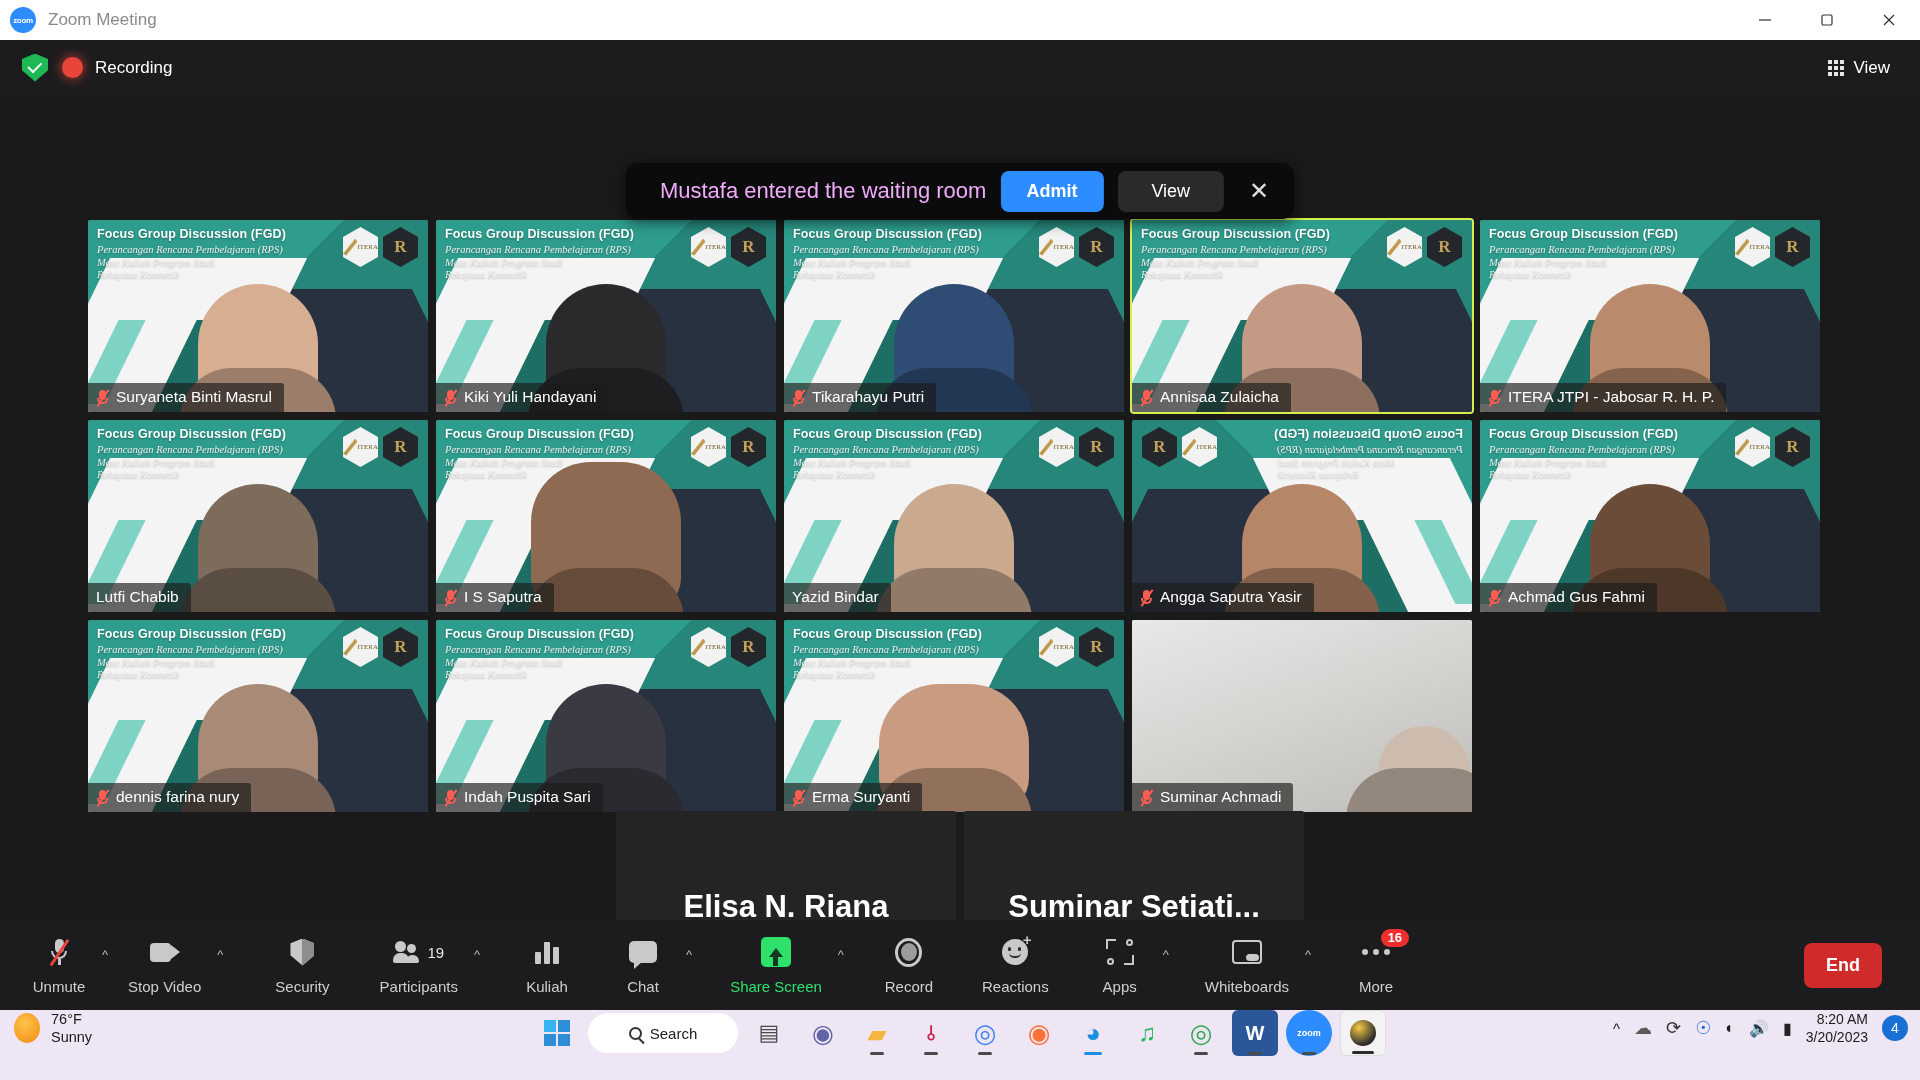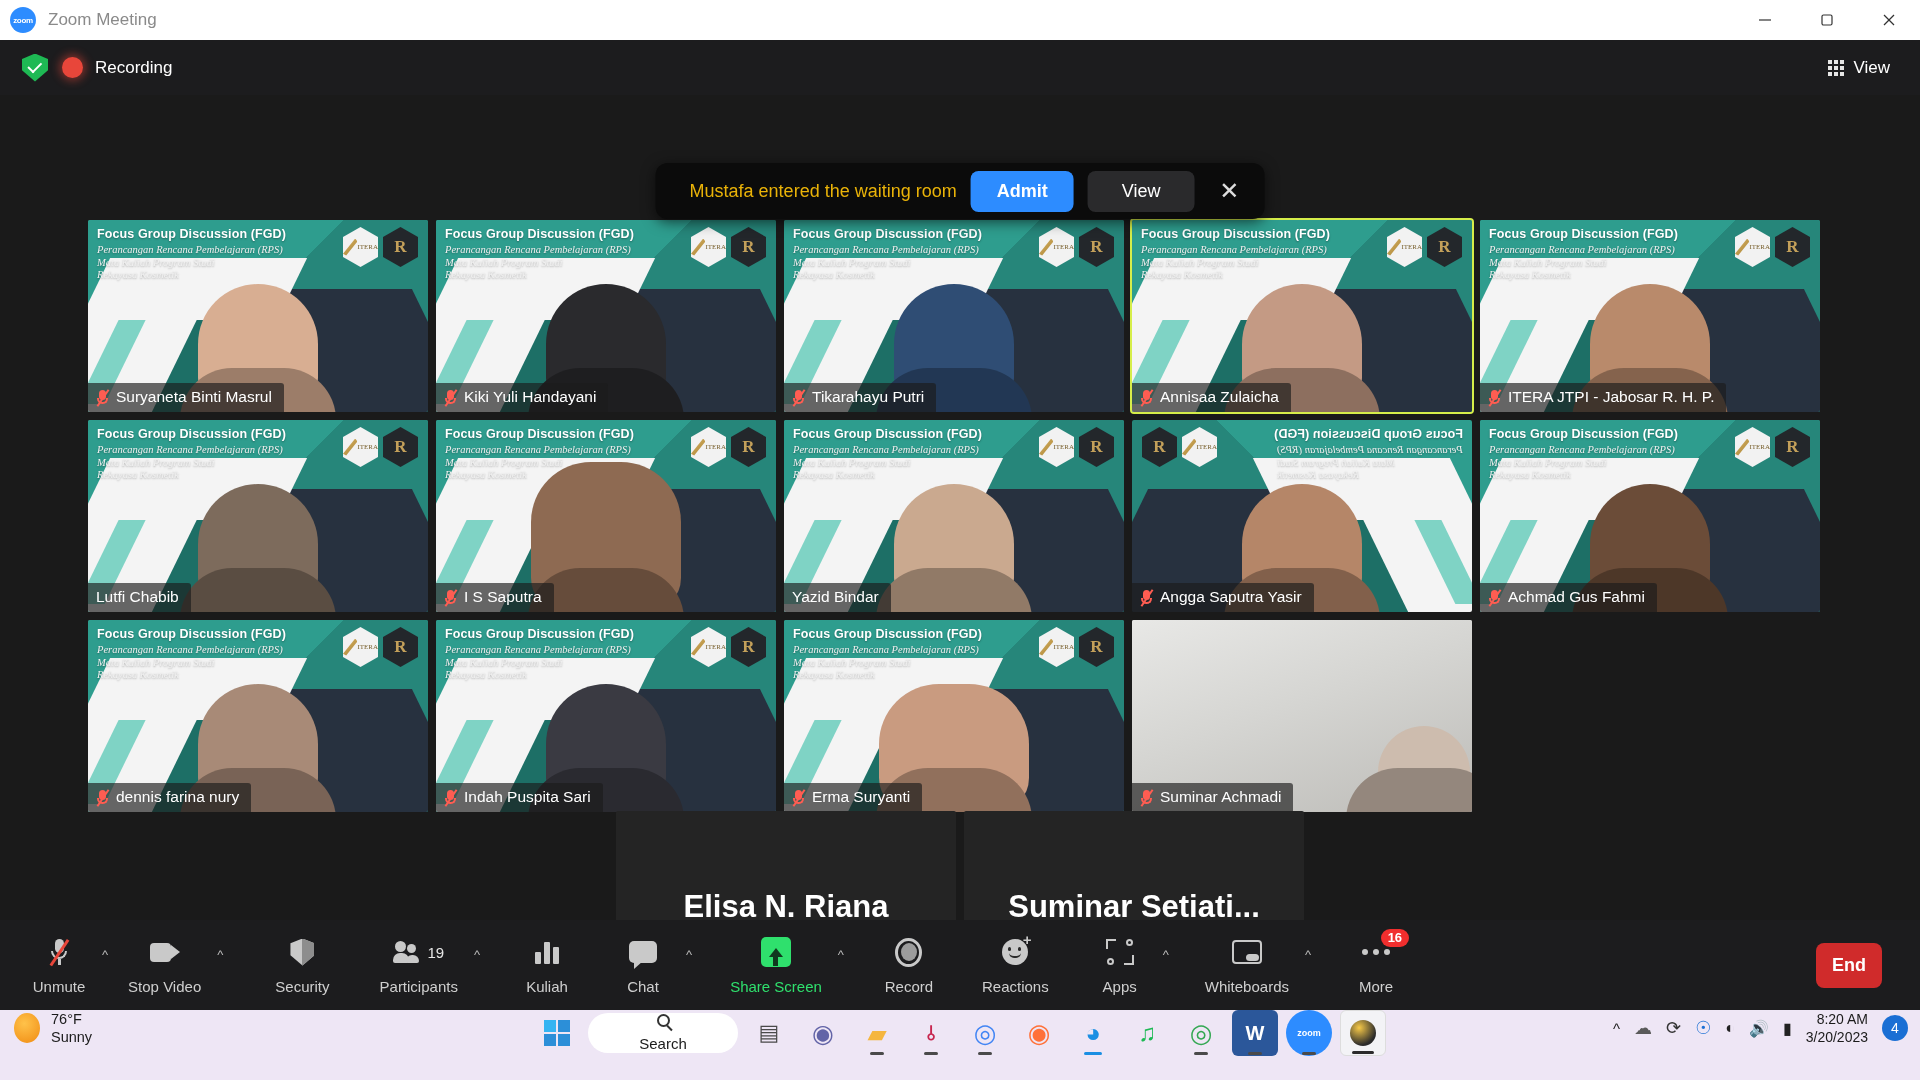--- a/index.html
+++ b/index.html
@@ -55,21 +55,21 @@
     grid-template-rows: repeat(3,4px); gap: 2px; }
   .grid-ico i { background: #e6e6e6; display:block; width:4px; height:4px; }
 
   
   .wr-banner {
     position: absolute; left: 50%; transform: translateX(-50%); top: 68px;
     background: #0b0b0b; border-radius: 12px; height: 56px; display: flex;
     align-items: center; padding: 0 14px 0 34px; gap: 14px; z-index: 40;
     box-shadow: 0 3px 14px rgba(0,0,0,.6);
   }
-  .wr-text { color: #eab308; font-size: 18px; white-space: nowrap; }
+  .wr-text { color: #f0abfc; font-size: 22px; white-space: nowrap; }
   .wr-admit {
     background: #2d8cff; color: #fff; border: none; border-radius: 8px;
     font-size: 18px; font-weight: bold; padding: 10px 26px;
     font-family: "Liberation Sans", sans-serif; cursor: pointer;
   }
   .wr-view {
     background: #2a2a2c; color: #fff; border: none; border-radius: 8px;
     font-size: 18px; padding: 10px 34px; cursor: pointer;
     font-family: "Liberation Sans", sans-serif;
   }
@@ -202,21 +202,21 @@
   .ctrl.green .lbl { color: #2fe06d; }
   .ctrl .ico { height: 34px; display: flex; align-items: center; }
   .ctrl-group { display: flex; align-items: center; }
   .caret {
     color: #b9b9b9; font-size: 13px; margin-left: 2px; margin-right: 6px;
     margin-bottom: 22px; cursor: pointer; padding: 4px;
   }
   .sp { flex: 1; }
   .end-btn {
     background: #d02b2b; color: #fff; border: none; border-radius: 8px;
-    font-size: 18px; font-weight: bold; padding: 12px 16px;
+    font-size: 18px; font-weight: bold; padding: 12px 22px;
     font-family: "Liberation Sans", sans-serif; cursor: pointer;
     margin-right: 16px;
     margin-left: 36px;
   }
   .badge {
     position: absolute; top: -2px; right: 4px; background: #f02e2e;
     color: #fff; font-size: 13px; font-weight: bold; border-radius: 9px;
     padding: 1px 7px; line-height: 16px;
   }
   .pcount { color:#e6e6e6; font-size:15px; margin-left:4px; }
@@ -303,21 +303,21 @@
   .tb-center { position:absolute; left:50%; transform:translateX(-50%);
     display:flex; align-items:center; gap:8px; }
   .tb-ico { width:46px;height:46px;border-radius:6px; display:flex;
     align-items:center; justify-content:center; position:relative; cursor:pointer; }
   .winlogo { display:grid; grid-template-columns:repeat(2,12px);
     grid-template-rows:repeat(2,12px); gap:2.5px; }
   .winlogo i { display:block; background:#2c8fd8; }
   .winlogo i:nth-child(1){ background:#35b4f2; }
   .search-pill { background:#fff; border-radius:22px; height:40px; width:150px;
     display:flex; align-items:center; justify-content:center; gap:8px;
-    font-size:15px; color:#1b1b1b; cursor:pointer;flex-direction:column; }
+    font-size:15px; color:#1b1b1b; cursor:pointer; }
   .mag { width:13px;height:13px;border:2px solid #333;border-radius:50%;
     position:relative; }
   .mag::after { content:""; position:absolute; right:-5px; bottom:-4px;
     width:7px;height:2px;background:#333; transform:rotate(45deg); }
   .run-dot { position:absolute; bottom:1px; left:50%; transform:translateX(-50%);
     width:14px;height:3px;border-radius:2px;background:#4a4a4a; }
   .tb-right { position:absolute; right:12px; display:flex; align-items:center; gap:14px; }
   .tray-clock { font-size:14px; color:#1b1b1b; text-align:right; line-height:18px; }
   .notif-badge { width:26px;height:26px;border-radius:50%;background:#1a6fd4;
     color:#fff; font-size:14px; display:flex; align-items:center;

